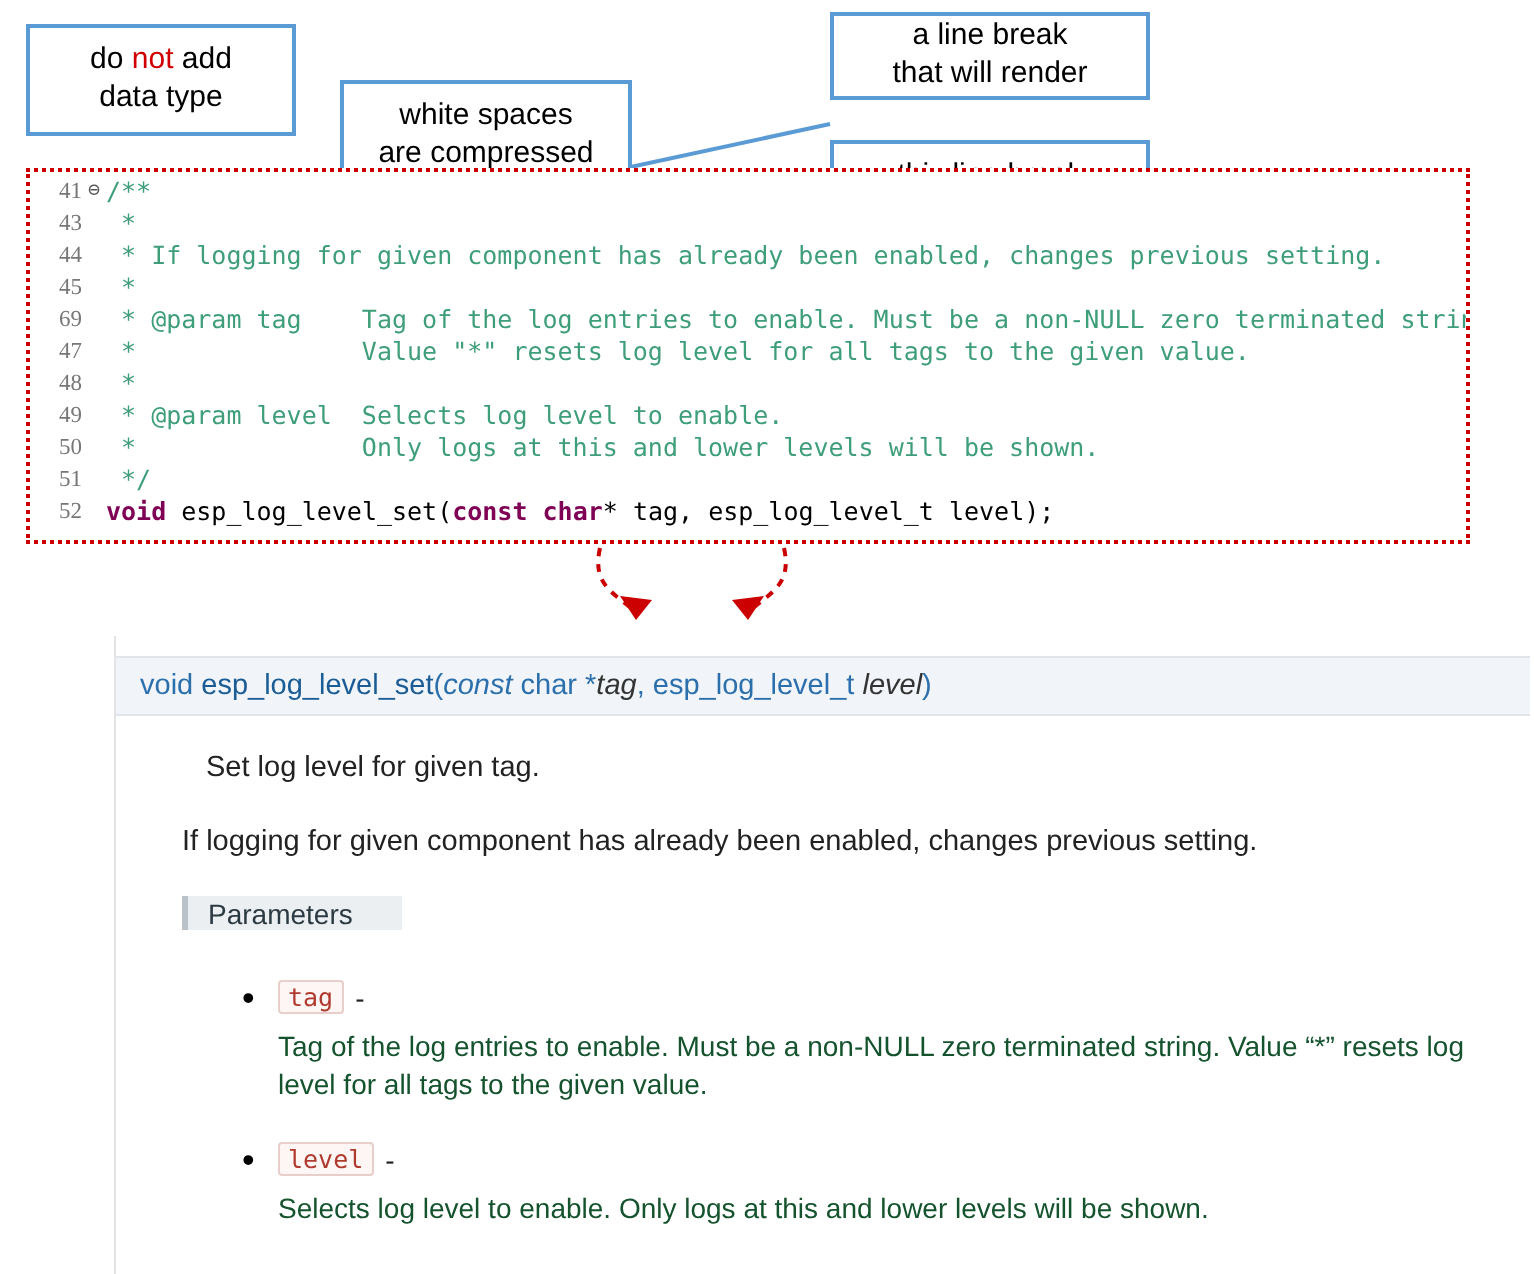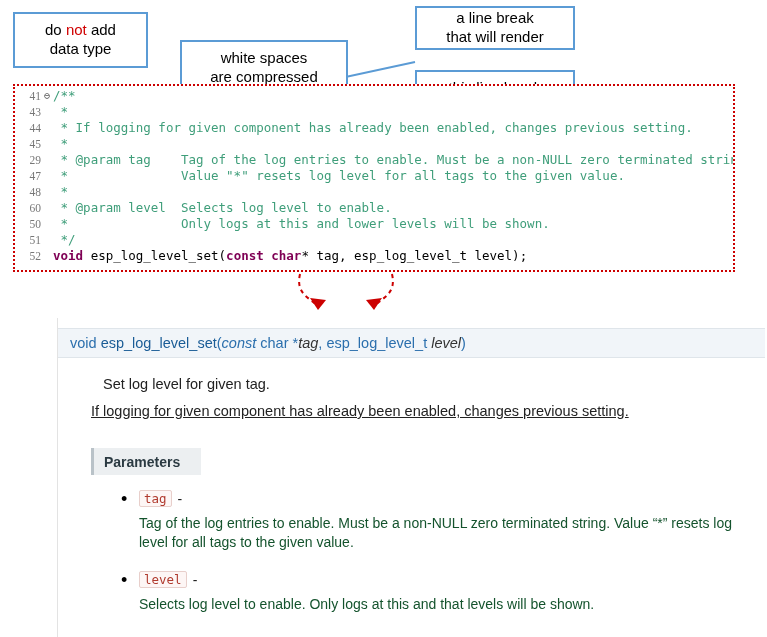--- a/index.html
+++ b/index.html
@@ -28,21 +28,21 @@
     align-items: center;
     justify-content: center;
     padding: 4px 8px;
     box-sizing: border-box;
   }
   .callout .red {
     color: #d00000;
   }
 
   #callout-datatype { left: 13px;  top: 12px;  width: 135px; height: 56px; }
-  #callout-whitespace { left: 180px; top: 40px;  width: 168px; height: 56px; }
+  #callout-whitespace { left: 170px; top: 40px;  width: 146px; height: 56px; }
   #callout-linebreak-render { left: 415px; top: 6px;  width: 160px; height: 44px; }
   #callout-linebreak-norender { left: 415px; top: 70px; width: 160px; height: 56px; }
 
   
   #connectors {
     position: absolute;
     left: 0; top: 0;
     width: 767px; height: 637px;
     pointer-events: none;
   }
@@ -127,36 +127,36 @@
   #sig-bar .sig-plain { color: #2b6fad; }
 
   .doc-para {
     position: absolute;
     left: 33px;
     font-size: 14.5px;
     color: #222222;
     line-height: 1.35;
   }
   #para1 { top: 57px; margin-left: 12px; }
-  #para2 { top: 84px; text-decoration: underline; }
+  #para2 { top: 94px; }
 
   #params-header {
     position: absolute;
     left: 33px;
     top: 130px;
     width: 110px;
-    height: 27px;
+    height: 17px;
     background: #eceff1;
     border-left: 3px solid #b9c2c8;
     box-sizing: border-box;
     display: flex;
     align-items: center;
     padding-left: 10px;
     font-size: 14px;
-    font-weight: bold;
+    font-weight: normal;
     color: #2b3a42;
   }
 
   .bullet-item {
     position: absolute;
     left: 63px;
     width: 620px;
   }
   .bullet-row {
     display: flex;
@@ -226,24 +226,24 @@
   <span><span style="white-space:pre-line">this line break
 will </span><span class="red">not</span><span> render</span></span>
 </div>
 
 <div id="code-block">
   <div id="code-lines">
       <div class="code-row"><span class="ln">41</span><span class="fold">⊖</span><span class="code-text comment">/**</span></div>
       <div class="code-row"><span class="ln">43</span><span class="fold"></span><span class="code-text comment"> *</span></div>
       <div class="code-row"><span class="ln">44</span><span class="fold"></span><span class="code-text comment"> * If logging for given component has already been enabled, changes previous setting.</span></div>
       <div class="code-row"><span class="ln">45</span><span class="fold"></span><span class="code-text comment"> *</span></div>
-      <div class="code-row"><span class="ln">29</span><span class="fold"></span><span class="code-text comment"> * @param tag    Tag of the log entries to enable. Must be a non-NULL zero terminated string.</span></div>
+      <div class="code-row"><span class="ln">69</span><span class="fold"></span><span class="code-text comment"> * @param tag    Tag of the log entries to enable. Must be a non-NULL zero terminated string.</span></div>
       <div class="code-row"><span class="ln">47</span><span class="fold"></span><span class="code-text comment"> *               Value "*" resets log level for all tags to the given value.</span></div>
       <div class="code-row"><span class="ln">48</span><span class="fold"></span><span class="code-text comment"> *</span></div>
-      <div class="code-row"><span class="ln">60</span><span class="fold"></span><span class="code-text comment"> * @param level  Selects log level to enable.</span></div>
+      <div class="code-row"><span class="ln">49</span><span class="fold"></span><span class="code-text comment"> * @param level  Selects log level to enable.</span></div>
       <div class="code-row"><span class="ln">50</span><span class="fold"></span><span class="code-text comment"> *               Only logs at this and lower levels will be shown.</span></div>
       <div class="code-row"><span class="ln">51</span><span class="fold"></span><span class="code-text comment"> */</span></div>
       <div class="code-row"><span class="ln">52</span><span class="fold"></span><span class="code-text code"><span class="kw">void</span> esp_log_level_set(<span class="kw">const</span> <span class="kw">char</span>* tag, esp_log_level_t level);</span></div>
     </div>
 </div>
 
 <div id="doc-panel">
 
   <div id="sig-bar">
     <span class="sig-plain">void</span>
@@ -272,16 +272,16 @@
     </div>
     <div class="bullet-desc">Tag of the log entries to enable. Must be a non-NULL zero terminated string. Value “*” resets log level for all tags to the given value.</div>
   </div>
 
   <div class="bullet-item" id="bullet-level">
     <div class="bullet-row">
       <span class="bullet-dot">•</span>
       <span class="code-chip">level</span>
       <span style="margin-left:6px">-</span>
     </div>
-    <div class="bullet-desc">Selects log level to enable. Only logs at this and that levels will be shown.</div>
+    <div class="bullet-desc">Selects log level to enable. Only logs at this and lower levels will be shown.</div>
   </div>
 
 </div>
 
 </body></html>

